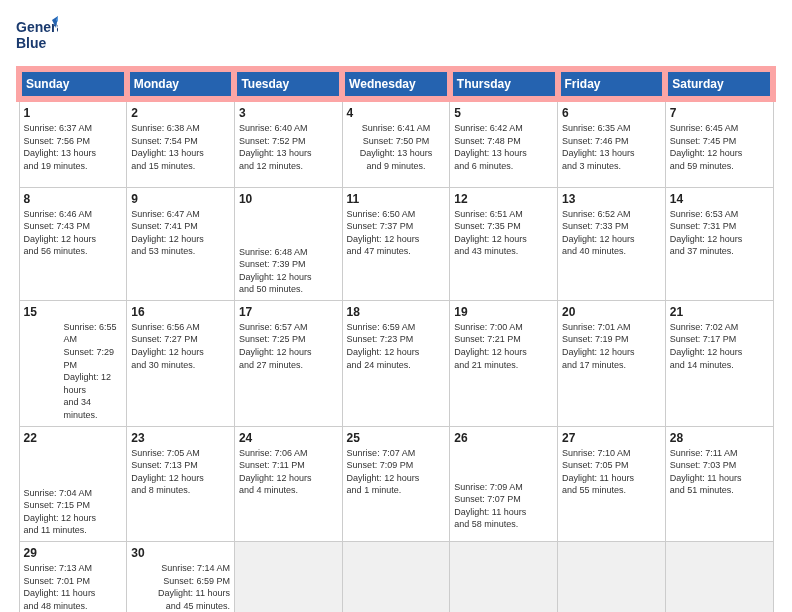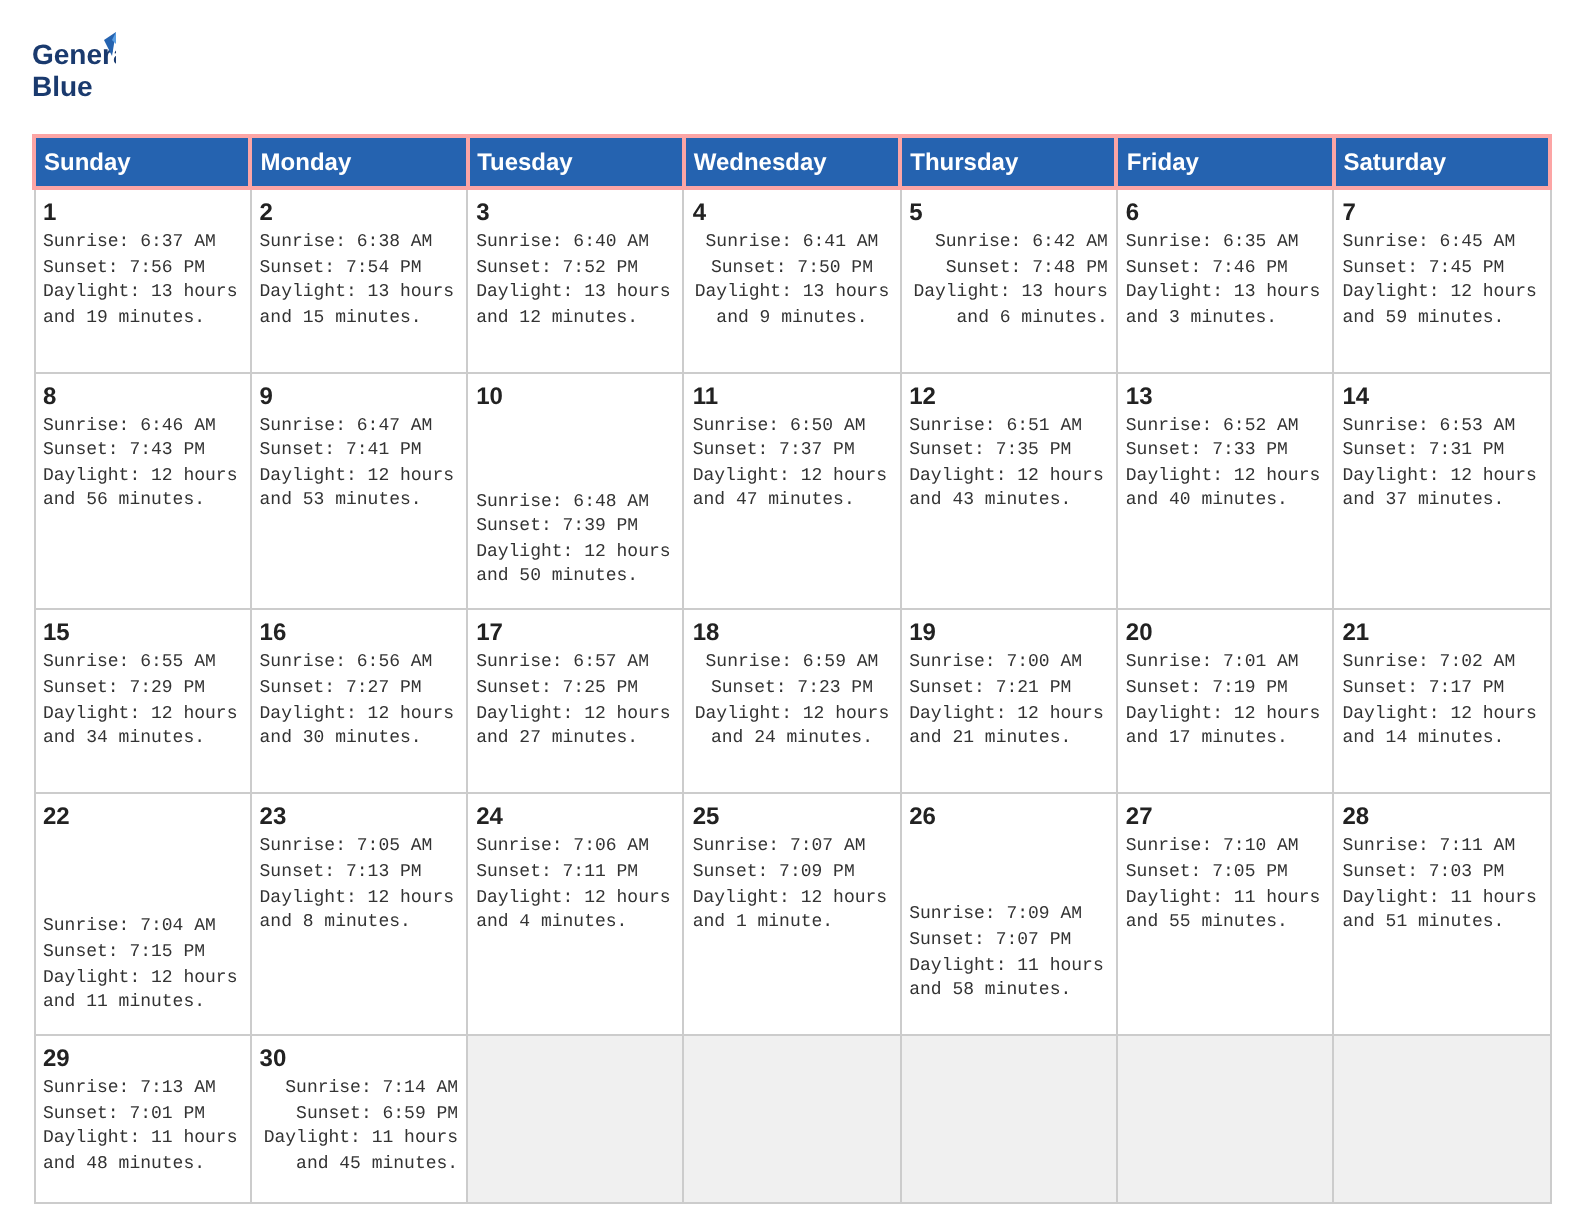--- a/index.html
+++ b/index.html
@@ -47,21 +47,21 @@
       width: 100%;
       table-layout: fixed;
     }
     .calendar thead tr th {
       background: #2563b0;
       color: #fff;
       font-size: 12px;
       font-weight: bold;
       padding: 5px 4px;
       text-align: left;
-      border: 2px solid #fca5a5;
+      border: 6px solid #fca5a5;
     }
     .calendar tbody tr td {
       border: 1px solid #ccc;
       vertical-align: top;
       padding: 4px 4px 4px 4px;
       font-size: 9.5px;
       color: #222;
       height: 88px;
       background: #fff;
     }
@@ -74,21 +74,20 @@
     .day-num {
       font-size: 12px;
       font-weight: bold;
       display: block;
       margin-bottom: 2px;
     }
     .cell-text {
       font-size: 9px;
       line-height: 1.4;
       color: #333;
-      font-family: Liberation Mono, monospace;
     }
   </style>
 </head>
 <body>
 
 <div class="page">
   <div class="header">
     <div class="logo">
   <div style="margin-right:4px;">
     <svg width="42" height="38" viewBox="0 0 42 38">
@@ -142,21 +141,21 @@
           </td>
           <td>
             <span class="day-num">4</span>
             <div class="cell-text" style="white-space: pre-line; text-align: center;">Sunrise: 6:41 AM
 Sunset: 7:50 PM
 Daylight: 13 hours
 and 9 minutes.</div>
           </td>
           <td>
             <span class="day-num">5</span>
-            <div class="cell-text" style="white-space: pre-line; text-align: right;">Sunrise: 6:42 AM
+            <div class="cell-text" style="white-space: pre-line;">Sunrise: 6:42 AM
 Sunset: 7:48 PM
 Daylight: 13 hours
 and 6 minutes.</div>
           </td>
           <td>
             <span class="day-num">6</span>
             <div class="cell-text" style="white-space: pre-line;">Sunrise: 6:35 AM
 Sunset: 7:46 PM
 Daylight: 13 hours
 and 3 minutes.</div>
@@ -216,42 +215,42 @@
             <span class="day-num">14</span>
             <div class="cell-text" style="white-space: pre-line;">Sunrise: 6:53 AM
 Sunset: 7:31 PM
 Daylight: 12 hours
 and 37 minutes.</div>
           </td>
         </tr>
         <tr>
           <td>
             <span class="day-num">15</span>
-            <div class="cell-text" style="white-space: pre-line;">Sunrise: 6:55 AM
+            <div class="cell-text" style="white-space: pre-line; margin-left: 40px;">Sunrise: 6:55 AM
 Sunset: 7:29 PM
 Daylight: 12 hours
 and 34 minutes.</div>
           </td>
           <td>
             <span class="day-num">16</span>
             <div class="cell-text" style="white-space: pre-line;">Sunrise: 6:56 AM
 Sunset: 7:27 PM
 Daylight: 12 hours
 and 30 minutes.</div>
           </td>
           <td>
             <span class="day-num">17</span>
             <div class="cell-text" style="white-space: pre-line;">Sunrise: 6:57 AM
 Sunset: 7:25 PM
 Daylight: 12 hours
 and 27 minutes.</div>
           </td>
           <td>
             <span class="day-num">18</span>
-            <div class="cell-text" style="white-space: pre-line; text-align: center;">Sunrise: 6:59 AM
+            <div class="cell-text" style="white-space: pre-line;">Sunrise: 6:59 AM
 Sunset: 7:23 PM
 Daylight: 12 hours
 and 24 minutes.</div>
           </td>
           <td>
             <span class="day-num">19</span>
             <div class="cell-text" style="white-space: pre-line;">Sunrise: 7:00 AM
 Sunset: 7:21 PM
 Daylight: 12 hours
 and 21 minutes.</div>

